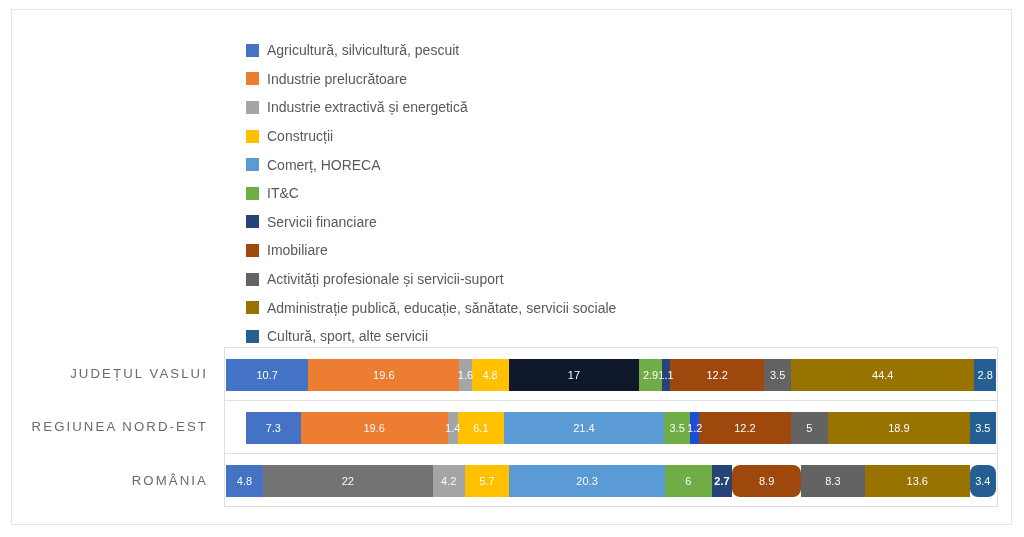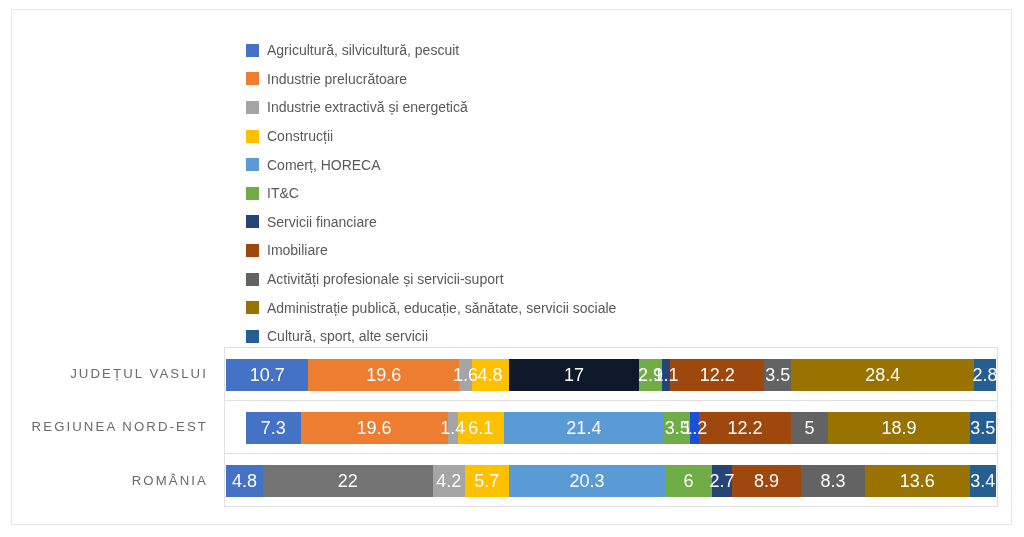--- a/index.html
+++ b/index.html
@@ -122,21 +122,21 @@
   .seg {
     position: relative;
     height: 32px;
     display: flex;
     align-items: center;
     justify-content: center;
     box-sizing: border-box;
     overflow: visible;
   }
   .seg-label {
-    font-size: 18px;
+    font-size: 11px;
     color: #ffffff;
     white-space: nowrap;
     line-height: 1;
     position: relative;
     z-index: 2;
     text-shadow: 0 0 1px rgba(0,0,0,0.08);
   }
   .seg-label.tiny {
     position: absolute;
     left: 50%;
@@ -230,21 +230,21 @@
           <div class="seg" style="width: 1.1%; background: rgb(38, 68, 120);">
             <span class="seg-label tiny">1.1</span>
           </div>
           <div class="seg" style="width: 12.2%; background: rgb(158, 72, 14);">
             <span class="seg-label">12.2</span>
           </div>
           <div class="seg" style="width: 3.5%; background: rgb(99, 99, 99);">
             <span class="seg-label">3.5</span>
           </div>
           <div class="seg" style="width: 23.8%; background: rgb(153, 115, 0);">
-            <span class="seg-label">28.4</span>
+            <span class="seg-label">44.4</span>
           </div>
           <div class="seg" style="width: 2.8%; background: rgb(37, 94, 145);">
             <span class="seg-label tiny">2.8</span>
           </div>
         </div>
         <div class="bar-row r1">
           <div class="seg" style="width: 7.29271%; background: rgb(68, 114, 196);">
             <span class="seg-label">7.3</span>
           </div>
           <div class="seg" style="width: 19.5804%; background: rgb(237, 125, 49);">
@@ -290,32 +290,32 @@
           </div>
           <div class="seg" style="width: 5.70571%; background: rgb(255, 192, 0);">
             <span class="seg-label">5.7</span>
           </div>
           <div class="seg" style="width: 20.3203%; background: rgb(91, 155, 213);">
             <span class="seg-label">20.3</span>
           </div>
           <div class="seg" style="width: 6.00601%; background: rgb(112, 173, 71);">
             <span class="seg-label">6</span>
           </div>
-          <div class="seg" style="width: 2.7027%; background: rgb(38, 68, 120);">
+          <div class="seg" style="width: 2.7027%; background: rgb(38, 68, 120); font-weight: bold;">
             <span class="seg-label tiny">2.7</span>
           </div>
-          <div class="seg" style="width: 8.90891%; background: rgb(158, 72, 14);">
+          <div class="seg" style="width: 8.90891%; background: rgb(158, 72, 14); border-radius: 8px;">
             <span class="seg-label">8.9</span>
           </div>
           <div class="seg" style="width: 8.30831%; background: rgb(99, 99, 99);">
             <span class="seg-label">8.3</span>
           </div>
           <div class="seg" style="width: 13.6136%; background: rgb(153, 115, 0);">
             <span class="seg-label">13.6</span>
           </div>
-          <div class="seg" style="width: 3.4034%; background: rgb(37, 94, 145);">
+          <div class="seg" style="width: 3.4034%; background: rgb(37, 94, 145); border-radius: 8px;">
             <span class="seg-label">3.4</span>
           </div>
         </div>
       </div>
 
   </div>
 </div>
 
 </body></html>

